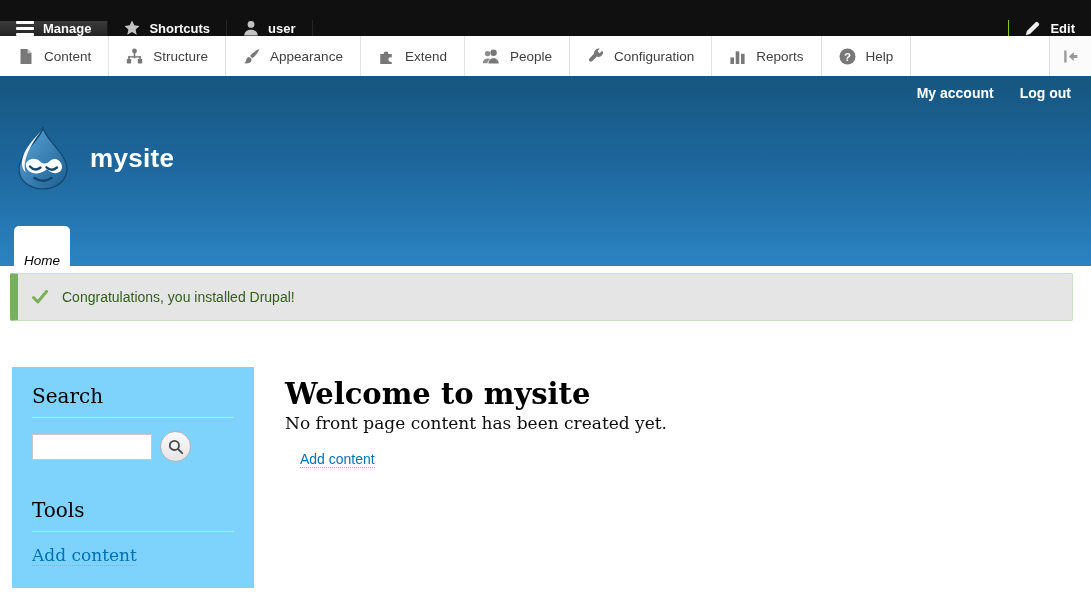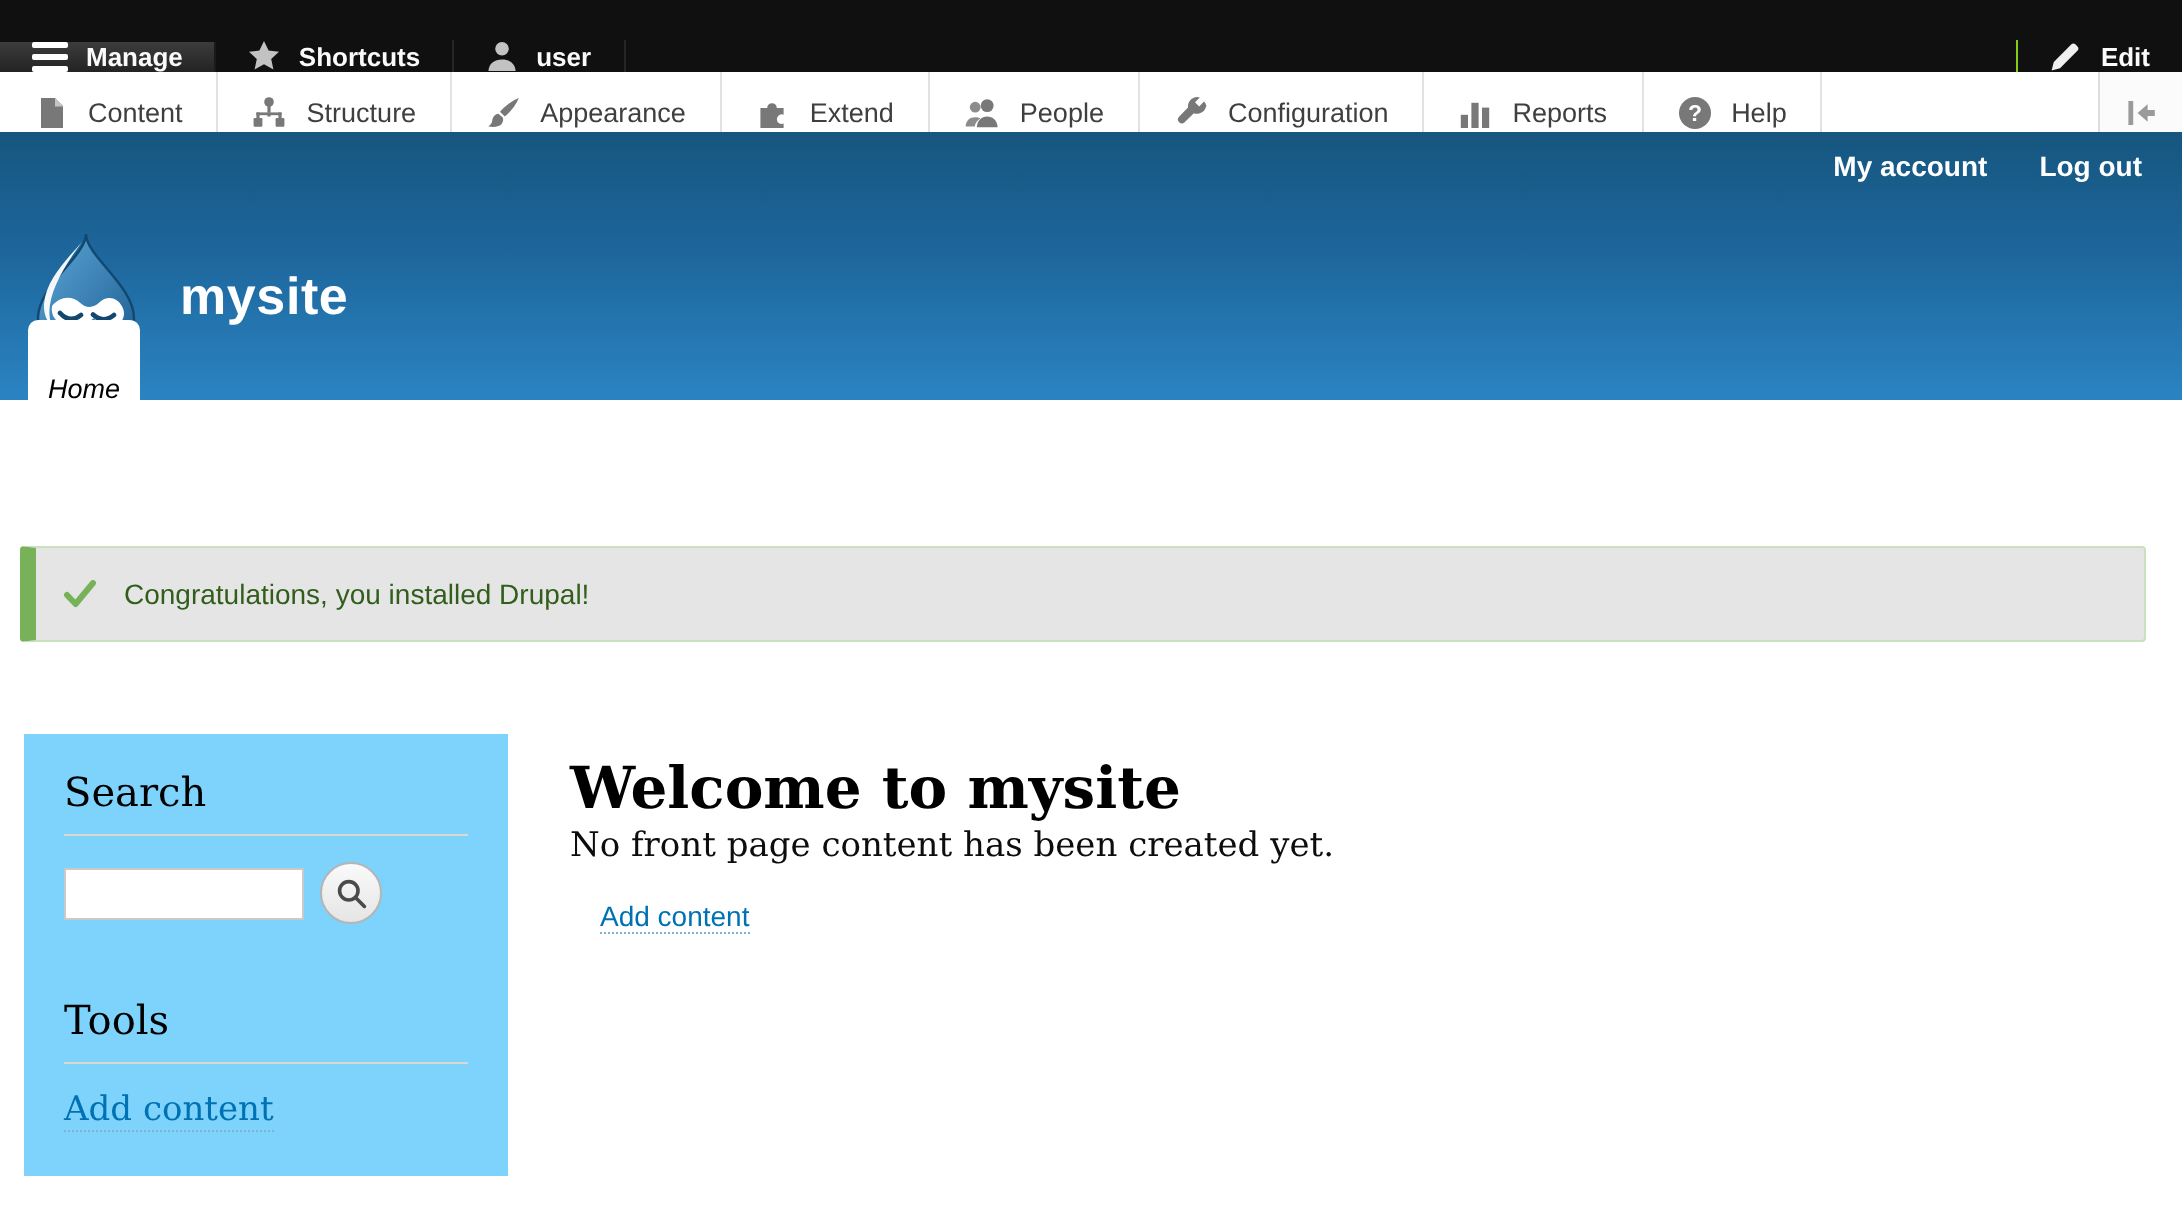--- a/index.html
+++ b/index.html
@@ -44,21 +44,21 @@
     cursor:pointer; white-space:nowrap;
   }
   .tray-spacer { flex:1; }
   .tray-toggle {
     width:42px; display:flex; align-items:center; justify-content:center;
     border-left:1px solid #dedede; background:#fbfbfb; cursor:pointer;
   }
 
   
   .bluehdr {
-    position:absolute; top:66px; left:0; right:0; height:134px;
+    position:absolute; top:76px; left:0; right:0; height:190px;
     background:linear-gradient(180deg,#16567f 0%, #1d669c 45%, #2b84c2 100%);
   }
   .account-links { position:absolute; top:9px; right:20px; display:flex; gap:26px; }
   .account-link { color:#ffffff; font-size:14px; font-weight:600; cursor:pointer; }
   .brand { position:absolute; top:50px; left:12px; display:flex; align-items:center; gap:16px; }
   .logo { width:62px; height:64px; cursor:pointer; }
   .site-name { color:#ffffff; font-size:26px; font-weight:600; letter-spacing:.3px; cursor:pointer; }
   .home-tab {
     position:absolute; bottom:0; left:14px;
     background:#ffffff; border-radius:5px 5px 0 0;

